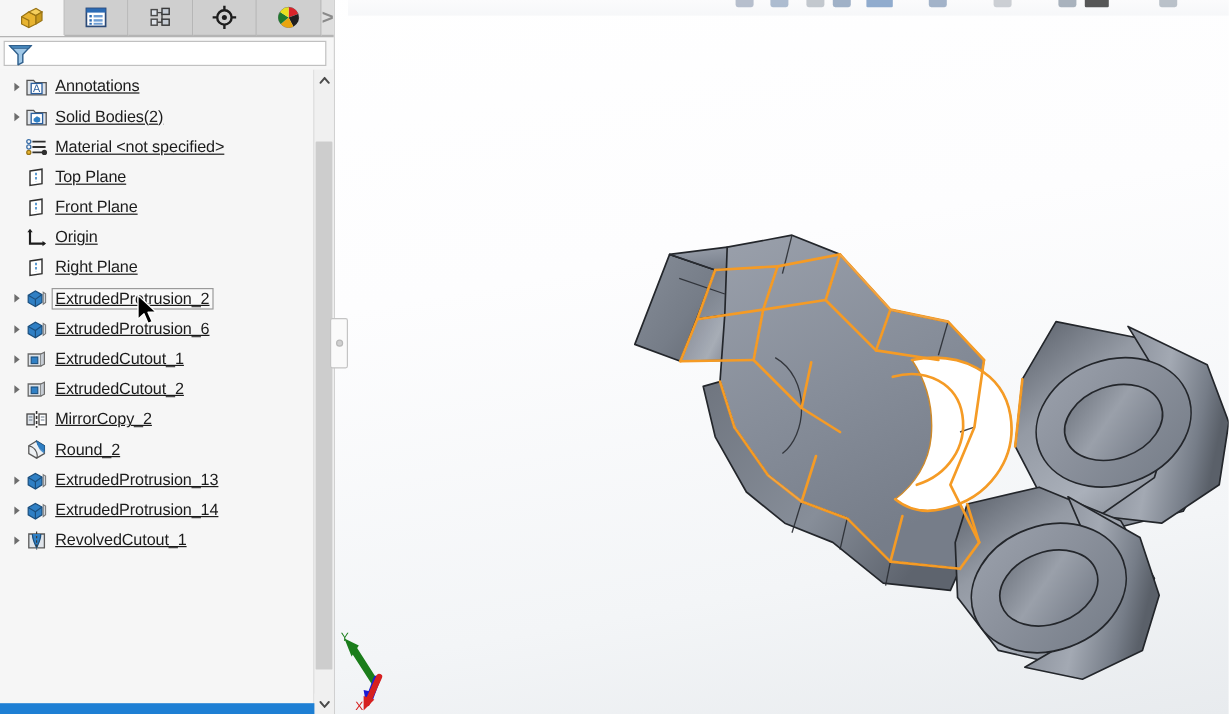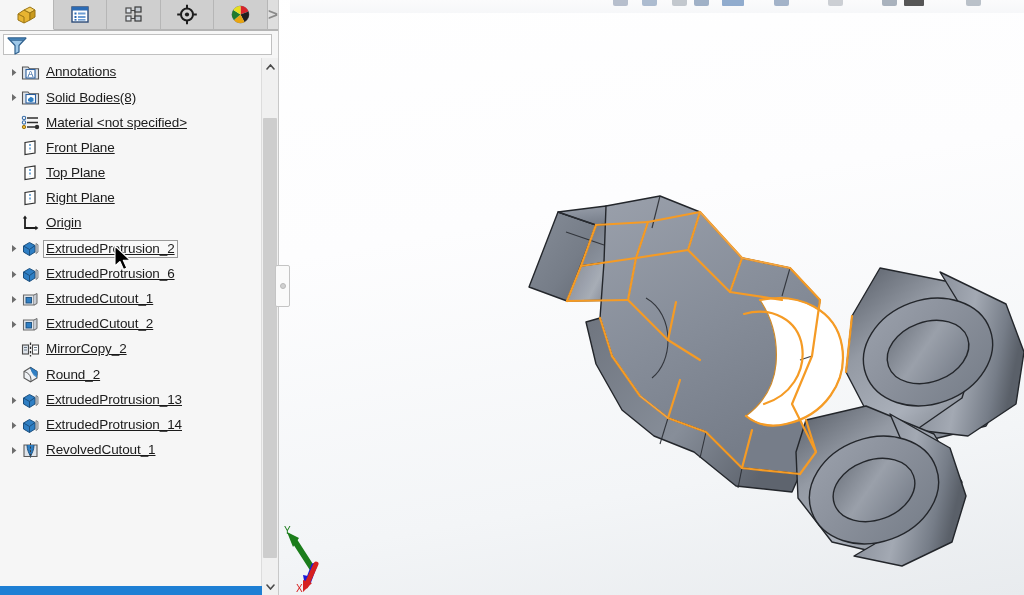--- a/index.html
+++ b/index.html
@@ -420,21 +420,21 @@
                 <path d="M2,1 L6.4,4.5 L2,8 Z" fill="#6d6d6d"></path>
               </svg>
             </span>
             <span class="nicon">
               <svg width="19" height="19" viewBox="0 0 19 19">
                 <path d="M1.5,4 L7,4 L8.5,5.8 L17.5,5.8 L17.5,16 L1.5,16 Z" fill="#dfe4ea" stroke="#555" stroke-width="1.1"></path>
                 <rect x="5" y="6.5" width="9.5" height="8.5" fill="#ffffff" stroke="#2b5f9e" stroke-width="1.1"></rect>
                 <path d="M7,11 L9.8,8.8 L12.5,10.3 L12.5,13.2 L9.8,14.2 L7,13 Z" fill="#2f7fc4"></path>
               </svg>
             </span>
-            <span class="nlabel">Solid Bodies(8)</span>
+            <span class="nlabel">Solid Bodies(2)</span>
           </div>
           <div class="node">
             <span class="arrow"></span>
             <span class="nicon">
               <svg width="19" height="19" viewBox="0 0 19 19">
                 <circle cx="3" cy="5" r="1.7" fill="none" stroke="#3b6fa8" stroke-width="1.1"></circle>
                 <circle cx="3" cy="9.5" r="1.7" fill="none" stroke="#3b6fa8" stroke-width="1.1"></circle>
                 <circle cx="3" cy="14" r="1.7" fill="#e8b431" stroke="#9a7414" stroke-width="1"></circle>
                 <path d="M6,5 L17,5 M6,9.5 L17,9.5 M6,14 L14,14" stroke="#2f2f2f" stroke-width="1.6"></path>
                 <circle cx="16" cy="14" r="2.2" fill="#2f2f2f"></circle>
@@ -443,52 +443,52 @@
             <span class="nlabel">Material &lt;not specified&gt;</span>
           </div>
           <div class="node">
             <span class="arrow"></span>
             <span class="nicon">
               <svg width="19" height="19" viewBox="0 0 19 19">
                 <path d="M4,3.5 L14,2 L14,14 L4,15.5 Z" fill="#ffffff" stroke="#2f2f2f" stroke-width="1.2"></path>
                 <path d="M9,5 L9,12.5" stroke="#2f7fc4" stroke-width="1.3" stroke-dasharray="2,1.6"></path>
               </svg>
             </span>
-            <span class="nlabel">Front Plane</span>
+            <span class="nlabel">Top Plane</span>
           </div>
           <div class="node">
             <span class="arrow"></span>
             <span class="nicon">
               <svg width="19" height="19" viewBox="0 0 19 19">
                 <path d="M4,3.5 L14,2 L14,14 L4,15.5 Z" fill="#ffffff" stroke="#2f2f2f" stroke-width="1.2"></path>
                 <path d="M9,5 L9,12.5" stroke="#2f7fc4" stroke-width="1.3" stroke-dasharray="2,1.6"></path>
               </svg>
             </span>
-            <span class="nlabel">Top Plane</span>
-          </div>
-          <div class="node">
-            <span class="arrow"></span>
-            <span class="nicon">
-              <svg width="19" height="19" viewBox="0 0 19 19">
-                <path d="M4,3.5 L14,2 L14,14 L4,15.5 Z" fill="#ffffff" stroke="#2f2f2f" stroke-width="1.2"></path>
-                <path d="M9,5 L9,12.5" stroke="#2f7fc4" stroke-width="1.3" stroke-dasharray="2,1.6"></path>
-              </svg>
-            </span>
-            <span class="nlabel">Right Plane</span>
+            <span class="nlabel">Front Plane</span>
           </div>
           <div class="node">
             <span class="arrow"></span>
             <span class="nicon">
               <svg width="19" height="19" viewBox="0 0 19 19">
                 <path d="M4,3 L4,14 L16,14" fill="none" stroke="#1d1d1d" stroke-width="1.8"></path>
                 <path d="M1.8,4.6 L4,1.6 L6.2,4.6 Z" fill="#1d1d1d"></path>
                 <path d="M14.4,11.8 L17.4,14 L14.4,16.2 Z" fill="#1d1d1d"></path>
               </svg>
             </span>
             <span class="nlabel">Origin</span>
+          </div>
+          <div class="node">
+            <span class="arrow"></span>
+            <span class="nicon">
+              <svg width="19" height="19" viewBox="0 0 19 19">
+                <path d="M4,3.5 L14,2 L14,14 L4,15.5 Z" fill="#ffffff" stroke="#2f2f2f" stroke-width="1.2"></path>
+                <path d="M9,5 L9,12.5" stroke="#2f7fc4" stroke-width="1.3" stroke-dasharray="2,1.6"></path>
+              </svg>
+            </span>
+            <span class="nlabel">Right Plane</span>
           </div>
           <div class="node selected">
             <span class="arrow">
               <svg width="8" height="9" viewBox="0 0 8 9">
                 <path d="M2,1 L6.4,4.5 L2,8 Z" fill="#6d6d6d"></path>
               </svg>
             </span>
             <span class="nicon">
               <svg width="19" height="19" viewBox="0 0 19 19">
                 <path d="M2.5,7 L8.5,3.5 L14,6.5 L14,13 L8.5,16.5 L2.5,13 Z" fill="#2f7fc4" stroke="#1b4f7e" stroke-width="1"></path>

